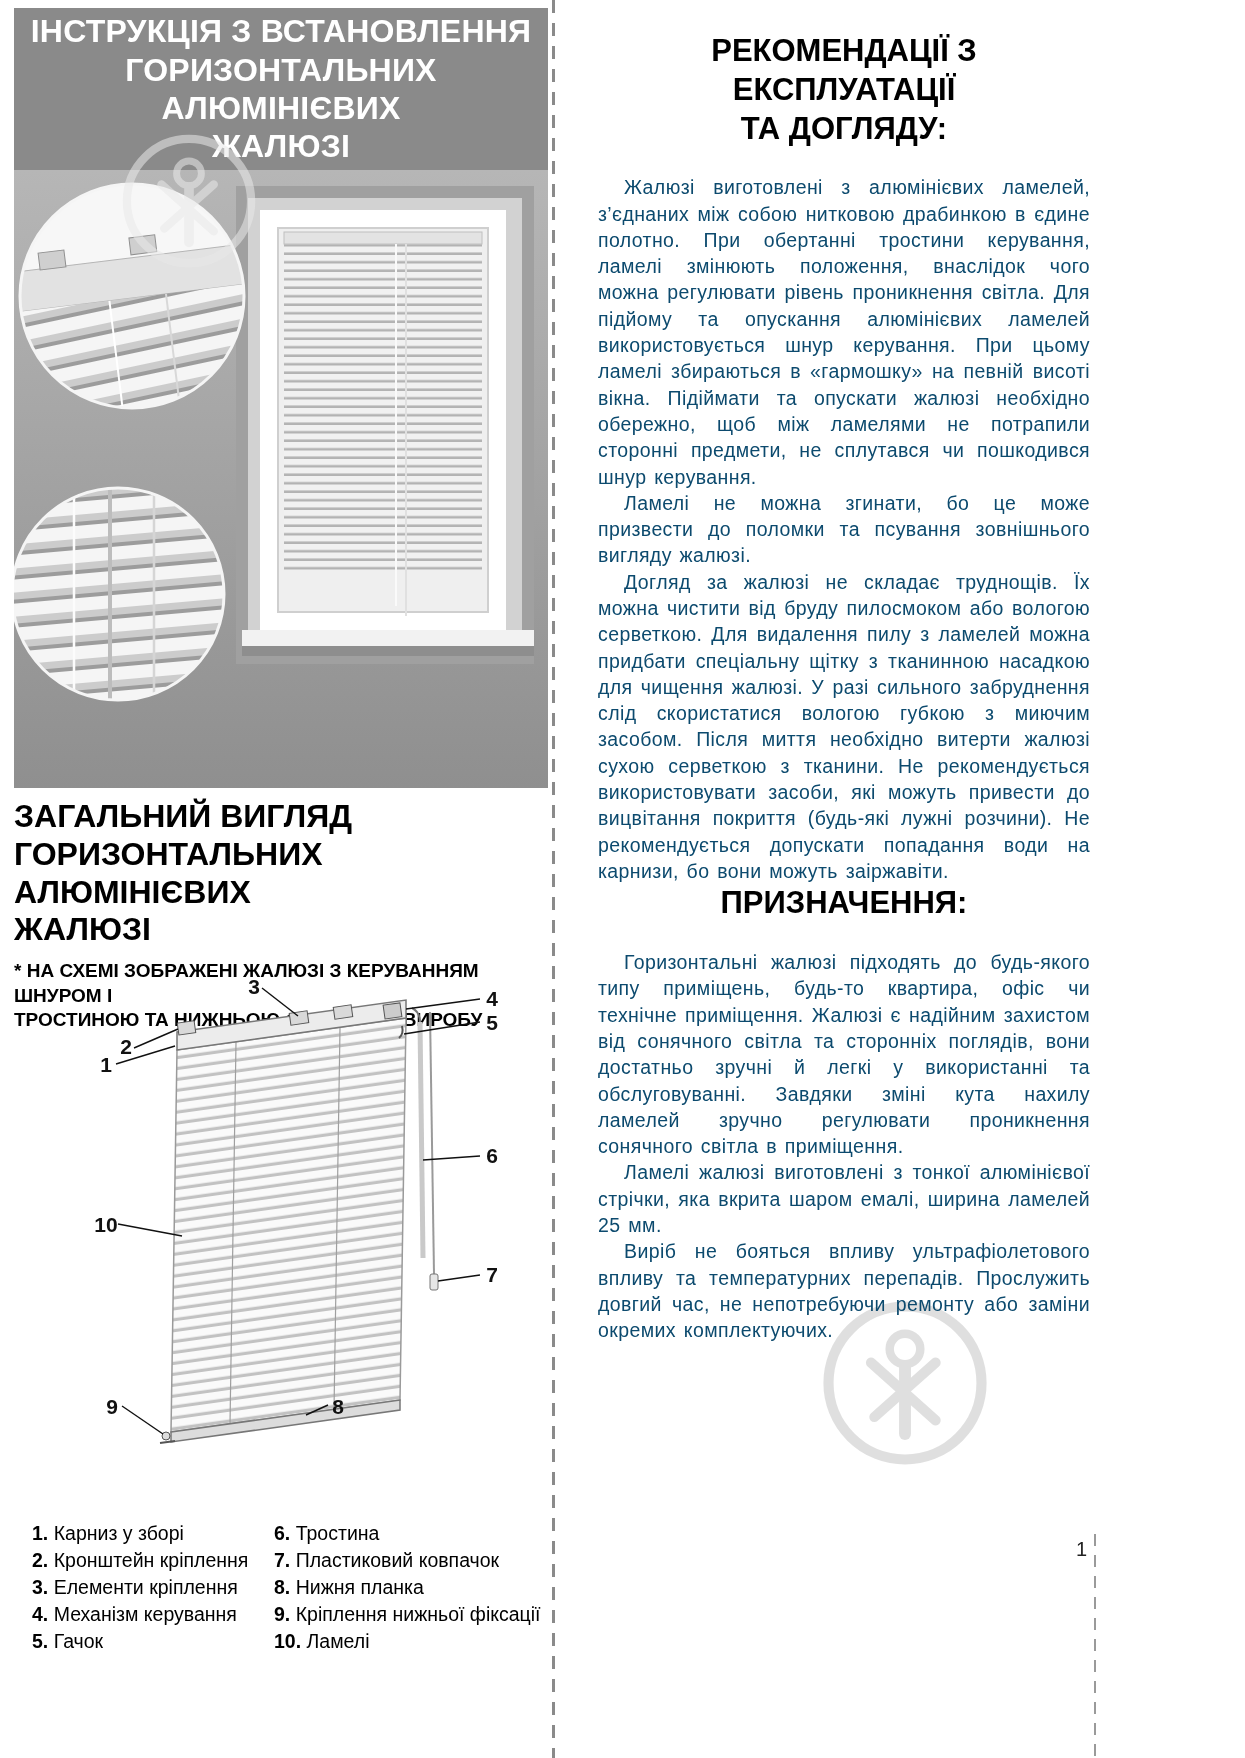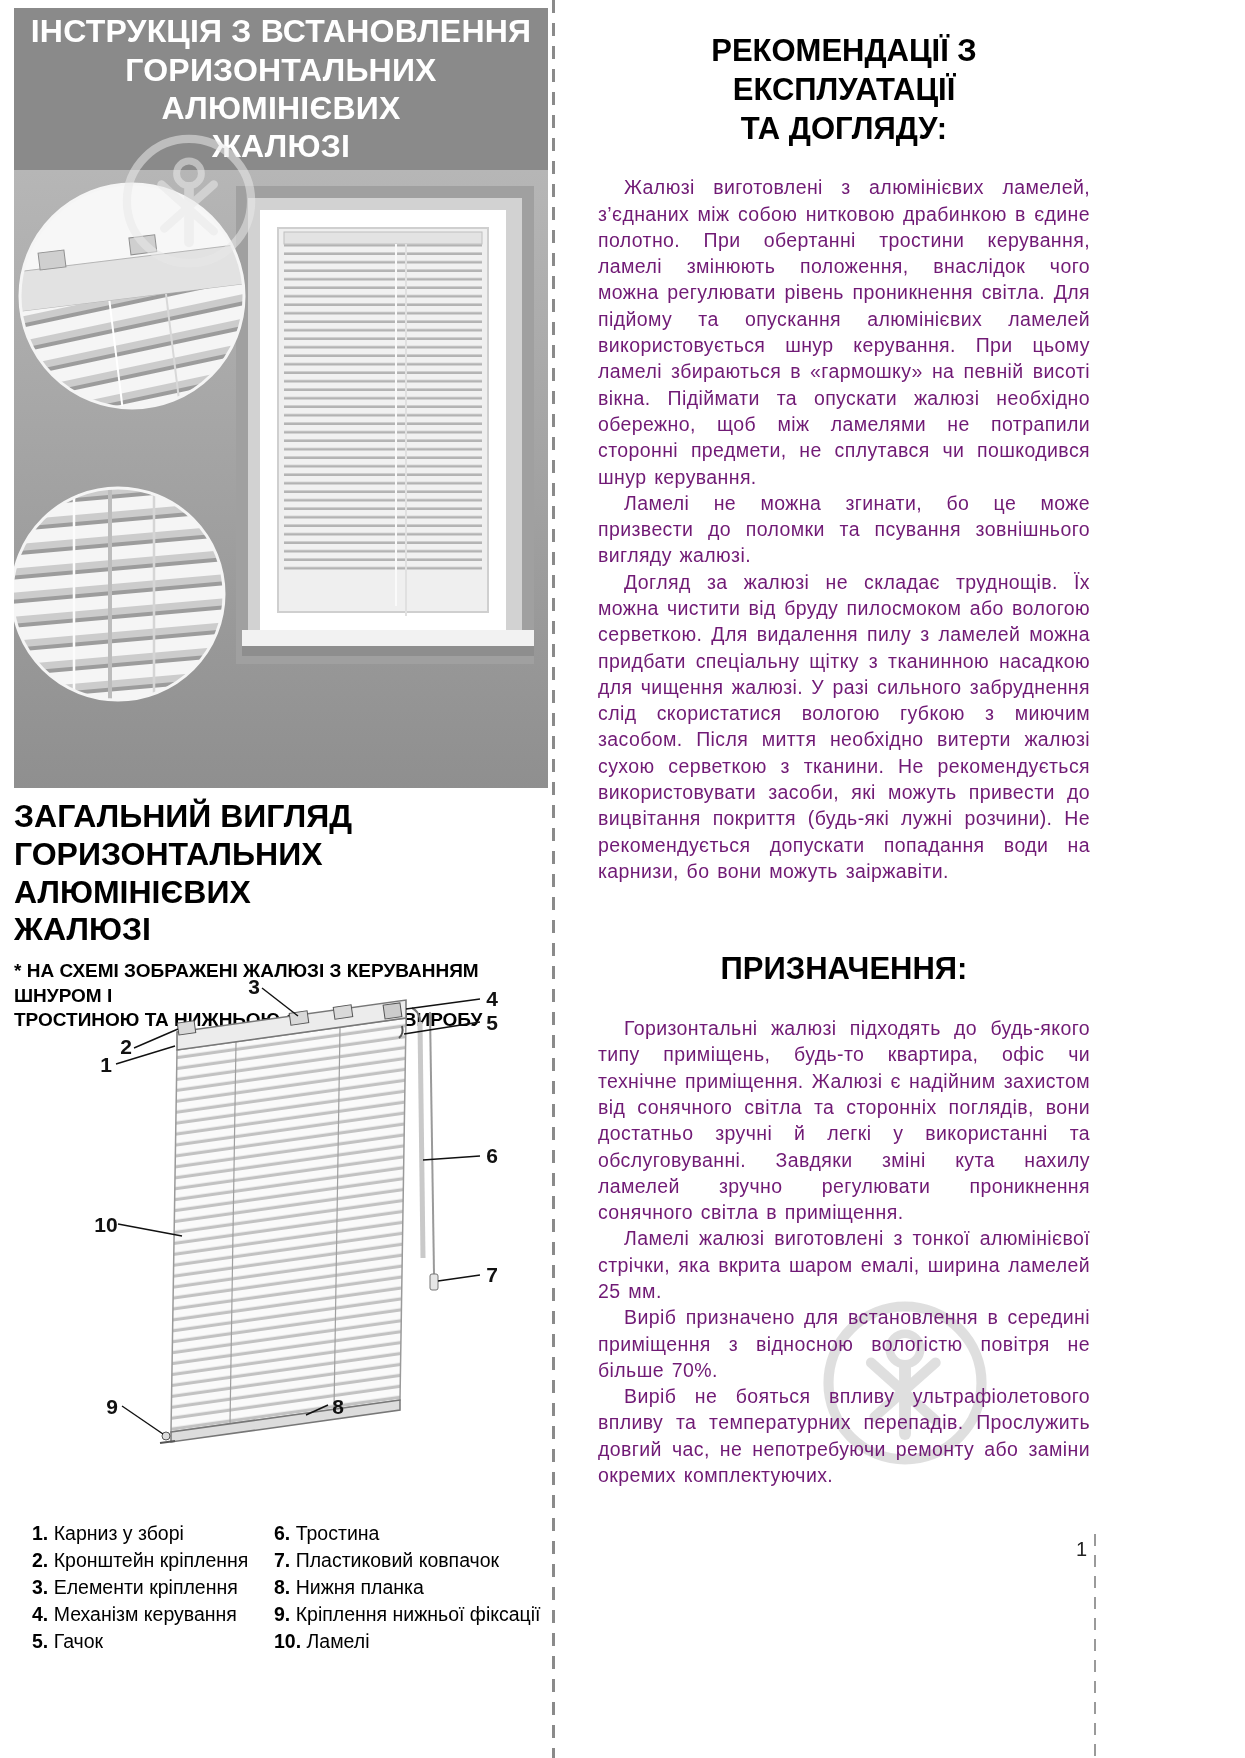--- a/index.html
+++ b/index.html
@@ -39,23 +39,23 @@
   .margin-mark {
     position:absolute; left:1094px; top:1534px; width:2px; height:224px;
     background:repeating-linear-gradient(to bottom,#9a9a9a 0 12px, transparent 12px 21px);
   }
 
   
   .right-col { position:absolute; left:598px; top:32px; width:492px; z-index:2; }
   .right-col h2 { text-align:center; font-size:31px; font-weight:bold; line-height:1.25; white-space:pre-line; margin-bottom:26px; }
   .right-col p {
     font-size:19.5px; line-height:26.3px; text-align:justify;
-    letter-spacing:0.4px; word-spacing:2px; text-indent:26px; color:#701a75;
-  }
-  .purpose-title { margin-top:66px; }
+    letter-spacing:0.4px; word-spacing:2px; text-indent:26px; color:#0c4a6e;
+  }
+  .purpose-title { }
 
   .page-num { position:absolute; left:1076px; top:1538px; font-size:20px; color:#222; }
 
   .watermark { position:absolute; z-index:1; }
   .watermark svg { width:100%; height:100%; }
   .wm-top { left:120px; top:132px; width:138px; height:138px; color:#e9e9e9; opacity:0.55; }
   .wm-bottom { left:820px; top:1298px; width:170px; height:170px; color:#8f8f8f; opacity:0.28; }
 </style>
 </head>
 <body>
@@ -242,19 +242,18 @@
   <div class="right-col">
     <h2>РЕКОМЕНДАЦІЇ З ЕКСПЛУАТАЦІЇ
 ТА ДОГЛЯДУ:</h2>
     <p>Жалюзі виготовлені з алюмінієвих ламелей, з’єднаних між собою нитковою драбинкою в єдине полотно. При обертанні тростини керування, ламелі змінюють положення, внаслідок чого можна регулювати рівень проникнення світла. Для підйому та опускання алюмінієвих ламелей використовується шнур керування. При цьому ламелі збираються в «гармошку» на певній висоті вікна. Підіймати та опускати жалюзі необхідно обережно, щоб між ламелями не потрапили сторонні предмети, не сплутався чи пошкодився шнур керування.</p>
     <p>Ламелі не можна згинати, бо це може призвести до поломки та псування зовнішнього вигляду жалюзі.</p>
     <p>Догляд за жалюзі не складає труднощів. Їх можна чистити від бруду пилосмоком або вологою серветкою. Для видалення пилу з ламелей можна придбати спеціальну щітку з тканинною насадкою для чищення жалюзі. У разі сильного забруднення слід скористатися вологою губкою з миючим засобом. Після миття необхідно витерти жалюзі сухою серветкою з тканини. Не рекомендується використовувати засоби, які можуть привести до вицвітання покриття (будь-які лужні розчини). Не рекомендується допускати попадання води на карнизи, бо вони можуть заіржавіти.</p>
 
     <h2 class="purpose-title">ПРИЗНАЧЕННЯ:</h2>
     <p>Горизонтальні жалюзі підходять до будь-якого типу приміщень, будь-то квартира, офіс чи технічне приміщення. Жалюзі є надійним захистом від сонячного світла та сторонніх поглядів, вони достатньо зручні й легкі у використанні та обслуговуванні. Завдяки зміні кута нахилу ламелей зручно регулювати проникнення сонячного світла в приміщення.</p>
     <p>Ламелі жалюзі виготовлені з тонкої алюмінієвої стрічки, яка вкрита шаром емалі, ширина ламелей 25 мм.</p>
-    <p>Виріб призначено для встановлення в середині приміщення з відносною вологістю повітря не більше 70%.</p>
     <p>Виріб не бояться впливу ультрафіолетового впливу та температурних перепадів. Прослужить довгий час, не непотребуючи ремонту або заміни окремих комплектуючих.</p>
   </div>
 
   <div class="page-num">1</div>
 
 </div>
 
 </body></html>

